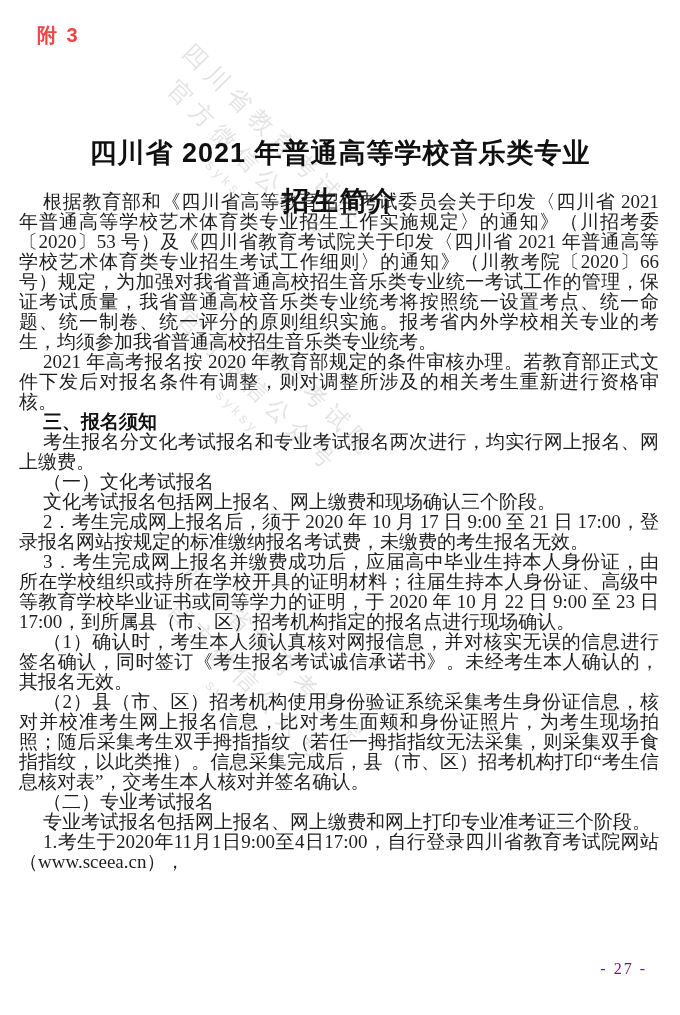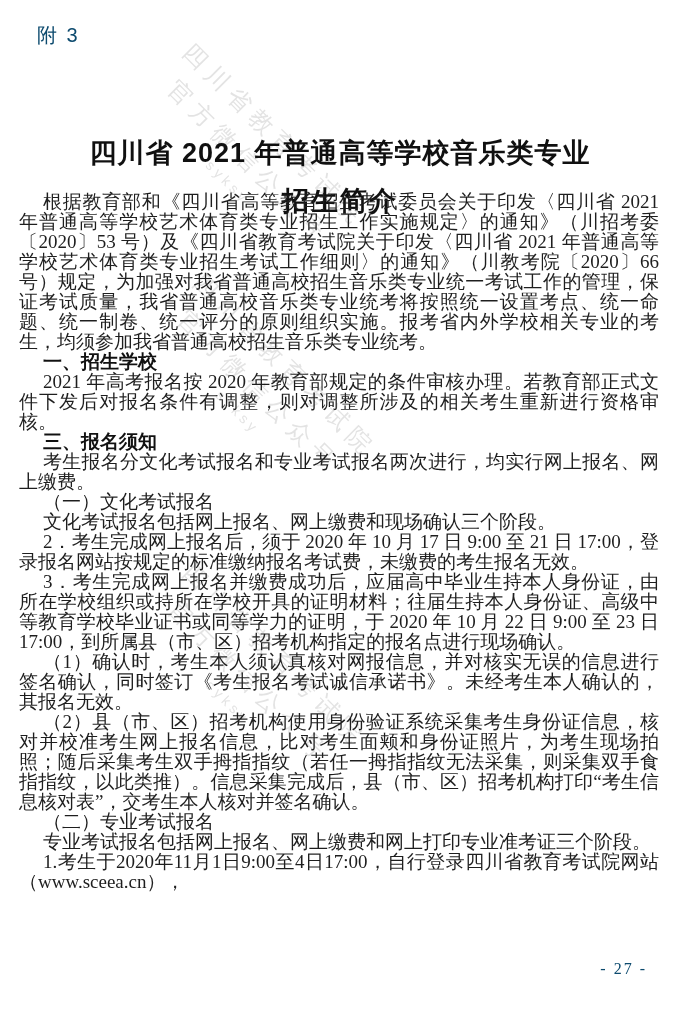--- a/index.html
+++ b/index.html
@@ -6,21 +6,21 @@
   .page{
     position:relative;
     width:680px;height:1015px;
     background:#ffffff;
     overflow:hidden;
     font-family:"Liberation Serif",serif;
   }
   .attachment{
     position:absolute;left:37px;top:22px;
     font-family:"Liberation Sans",sans-serif;
-    font-weight:400;font-size:20px;color:#0c4a6e;
+    font-weight:700;font-size:20px;color:#ef4444;
     letter-spacing:2px;
   }
   .doc-title{
     position:absolute;top:92px;left:0;right:0;
     text-align:center;
     font-family:"Liberation Sans",sans-serif;
     font-weight:700;color:#101010;margin-top:45px;
   }
   .doc-title .line1{
     font-size:27px;line-height:32px;letter-spacing:1px;
@@ -37,21 +37,21 @@
   .doc-body p{
     margin:0;
     text-indent:24px;
   }
   .doc-body p.heading{
     font-family:"Liberation Sans",sans-serif;
     font-weight:700;color:#111111;
   }
   .page-number{
     position:absolute;right:33px;top:960px;
-    font-size:16px;letter-spacing:2px;color:#0c4a6e;
+    font-size:16px;letter-spacing:2px;color:#701a75;
   }
   
   .wm{
     position:absolute;
     transform:rotate(45deg);
     color:#8d8d8d;
     opacity:0.24;
     font-family:"Liberation Sans",sans-serif;
     text-align:center;
     white-space:nowrap;
@@ -86,21 +86,20 @@
   <div class="layer-text">
     <div class="attachment">附 3</div>
 
     <div class="doc-title">
       <div class="line1">四川省 2021 年普通高等学校音乐类专业</div>
       <div class="line2">招生简介</div>
     </div>
 
     <div class="doc-body">
         <p class="para">根据教育部和《四川省高等教育招生考试委员会关于印发〈四川省 2021 年普通高等学校艺术体育类专业招生工作实施规定〉的通知》（川招考委〔2020〕53 号）及《四川省教育考试院关于印发〈四川省 2021 年普通高等学校艺术体育类专业招生考试工作细则〉的通知》（川教考院〔2020〕66 号）规定，为加强对我省普通高校招生音乐类专业统一考试工作的管理，保证考试质量，我省普通高校音乐类专业统考将按照统一设置考点、统一命题、统一制卷、统一评分的原则组织实施。报考省内外学校相关专业的考生，均须参加我省普通高校招生音乐类专业统考。</p>
-        <p class="heading">一、招生学校</p>
         <p class="para">2021 年高考报名按 2020 年教育部规定的条件审核办理。若教育部正式文件下发后对报名条件有调整，则对调整所涉及的相关考生重新进行资格审核。</p>
         <p class="heading">三、报名须知</p>
         <p class="para">考生报名分文化考试报名和专业考试报名两次进行，均实行网上报名、网上缴费。</p>
         <p class="para">（一）文化考试报名</p>
         <p class="para">文化考试报名包括网上报名、网上缴费和现场确认三个阶段。</p>
         <p class="para">2．考生完成网上报名后，须于 2020 年 10 月 17 日 9:00 至 21 日 17:00，登录报名网站按规定的标准缴纳报名考试费，未缴费的考生报名无效。</p>
         <p class="para">3．考生完成网上报名并缴费成功后，应届高中毕业生持本人身份证，由所在学校组织或持所在学校开具的证明材料；往届生持本人身份证、高级中等教育学校毕业证书或同等学力的证明，于 2020 年 10 月 22 日 9:00 至 23 日 17:00，到所属县（市、区）招考机构指定的报名点进行现场确认。</p>
         <p class="para">（1）确认时，考生本人须认真核对网报信息，并对核实无误的信息进行签名确认，同时签订《考生报名考试诚信承诺书》。未经考生本人确认的，其报名无效。</p>
         <p class="para">（2）县（市、区）招考机构使用身份验证系统采集考生身份证信息，核对并校准考生网上报名信息，比对考生面颊和身份证照片，为考生现场拍照；随后采集考生双手拇指指纹（若任一拇指指纹无法采集，则采集双手食指指纹，以此类推）。信息采集完成后，县（市、区）招考机构打印“考生信息核对表”，交考生本人核对并签名确认。</p>
         <p class="para">（二）专业考试报名</p>

